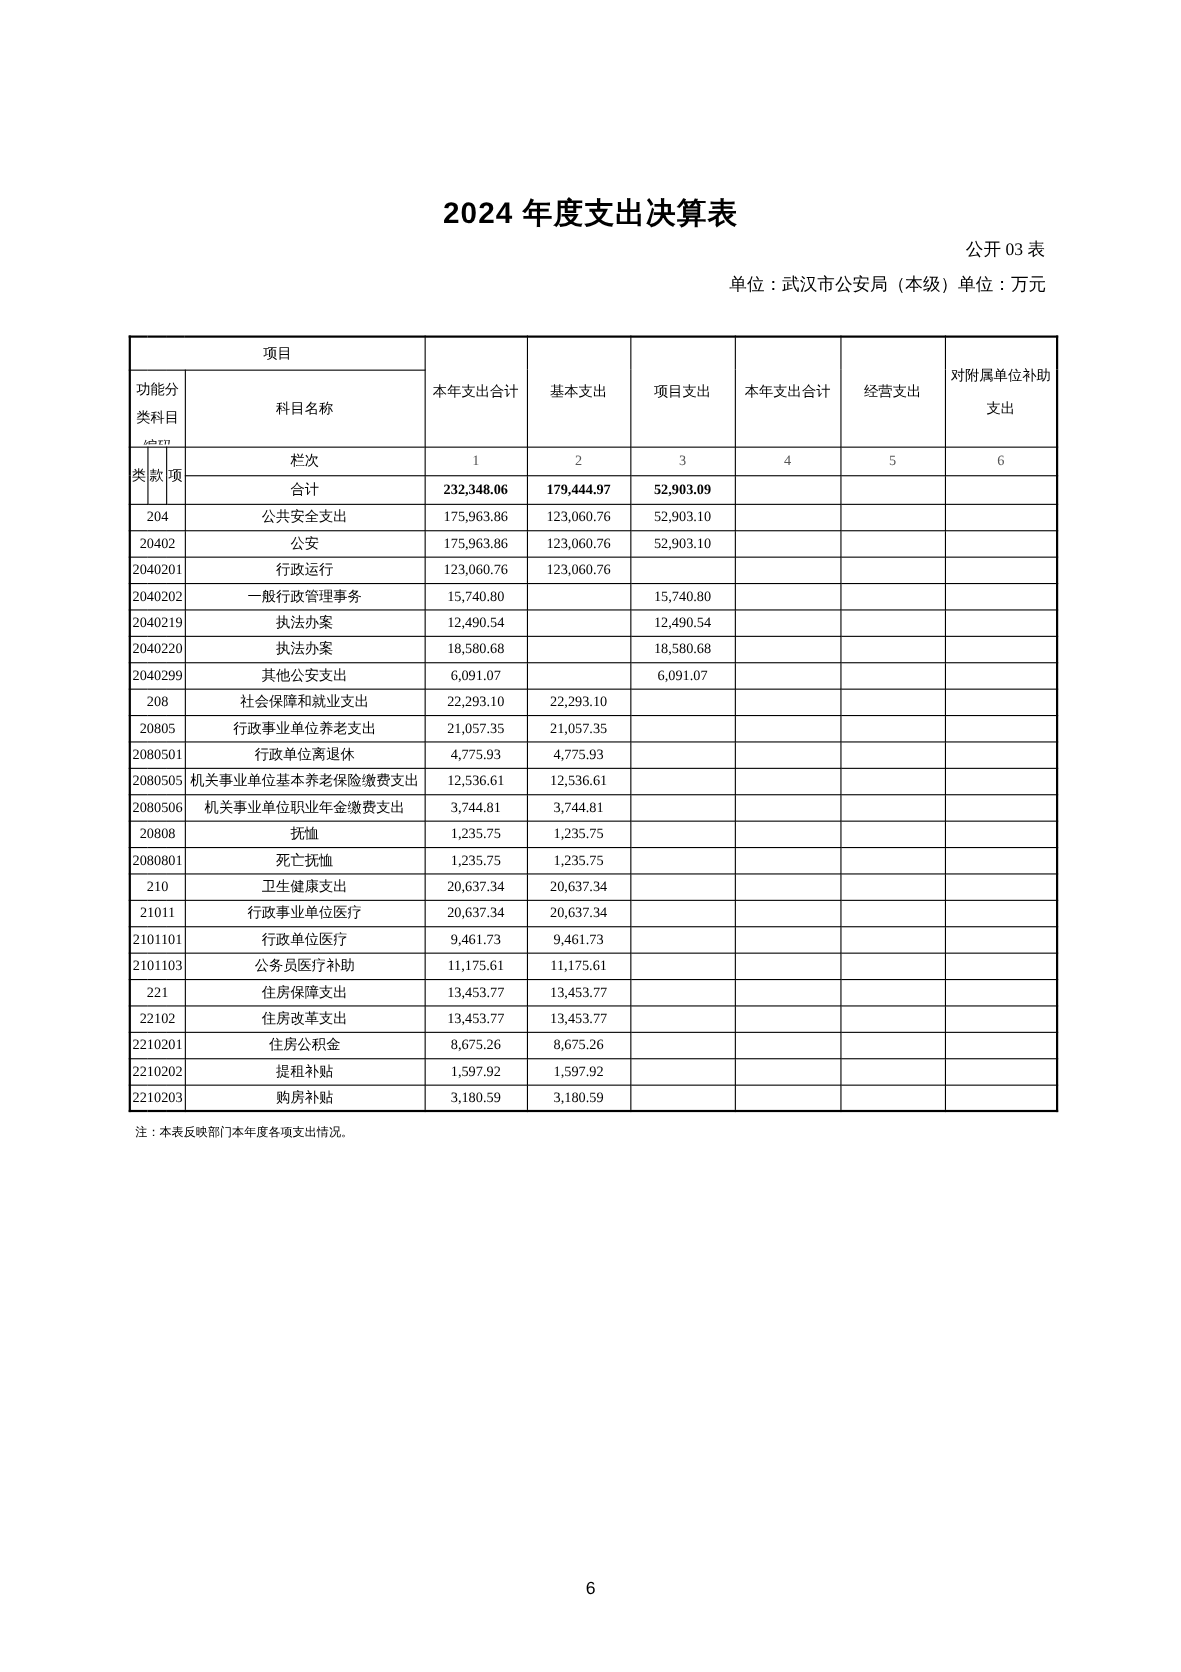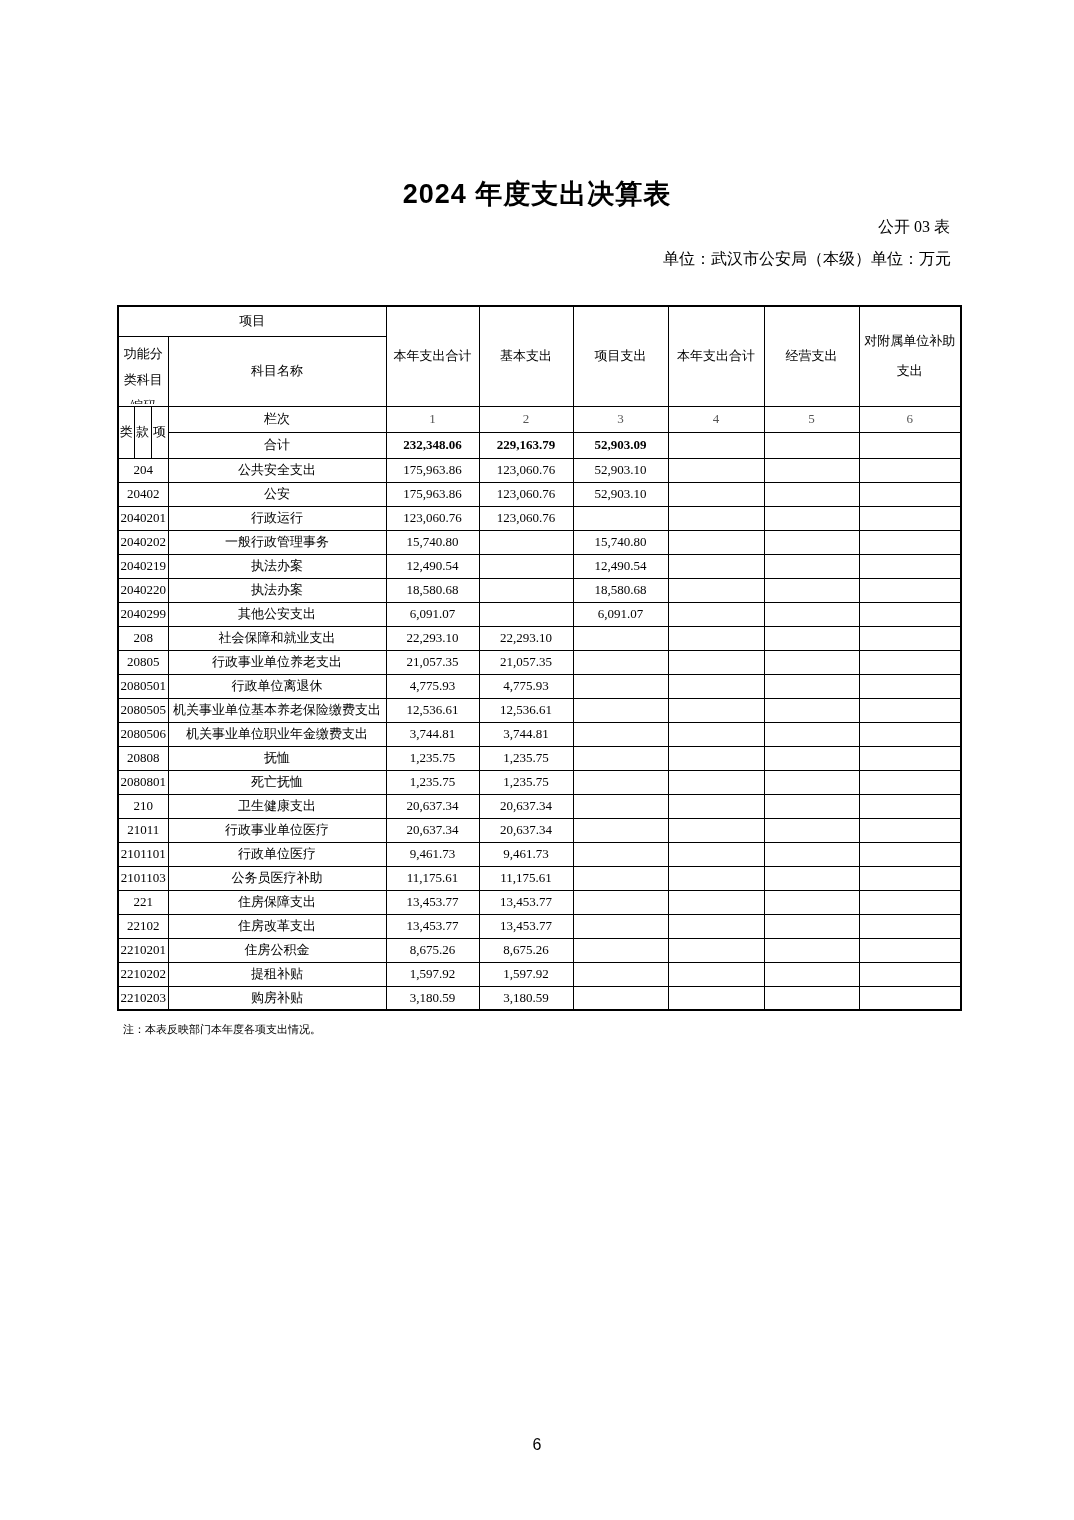--- a/index.html
+++ b/index.html
@@ -118,21 +118,21 @@
       <td class="idx-num">1</td>
       <td class="idx-num">2</td>
       <td class="idx-num">3</td>
       <td class="idx-num">4</td>
       <td class="idx-num">5</td>
       <td class="idx-num">6</td>
     </tr>
     <tr class="r-total">
       <th>合计</th>
       <td class="c-num">232,348.06</td>
-      <td class="c-num">229,163.79</td>
+      <td class="c-num">179,444.97</td>
       <td class="c-num">52,903.09</td>
       <td class="c-num"></td>
       <td class="c-num"></td>
       <td class="c-num"></td>
     </tr>
   </thead>
   <tbody>
       <tr>
     <td colspan="3" class="c-code">204</td>
     <td class="c-name">公共安全支出</td>

